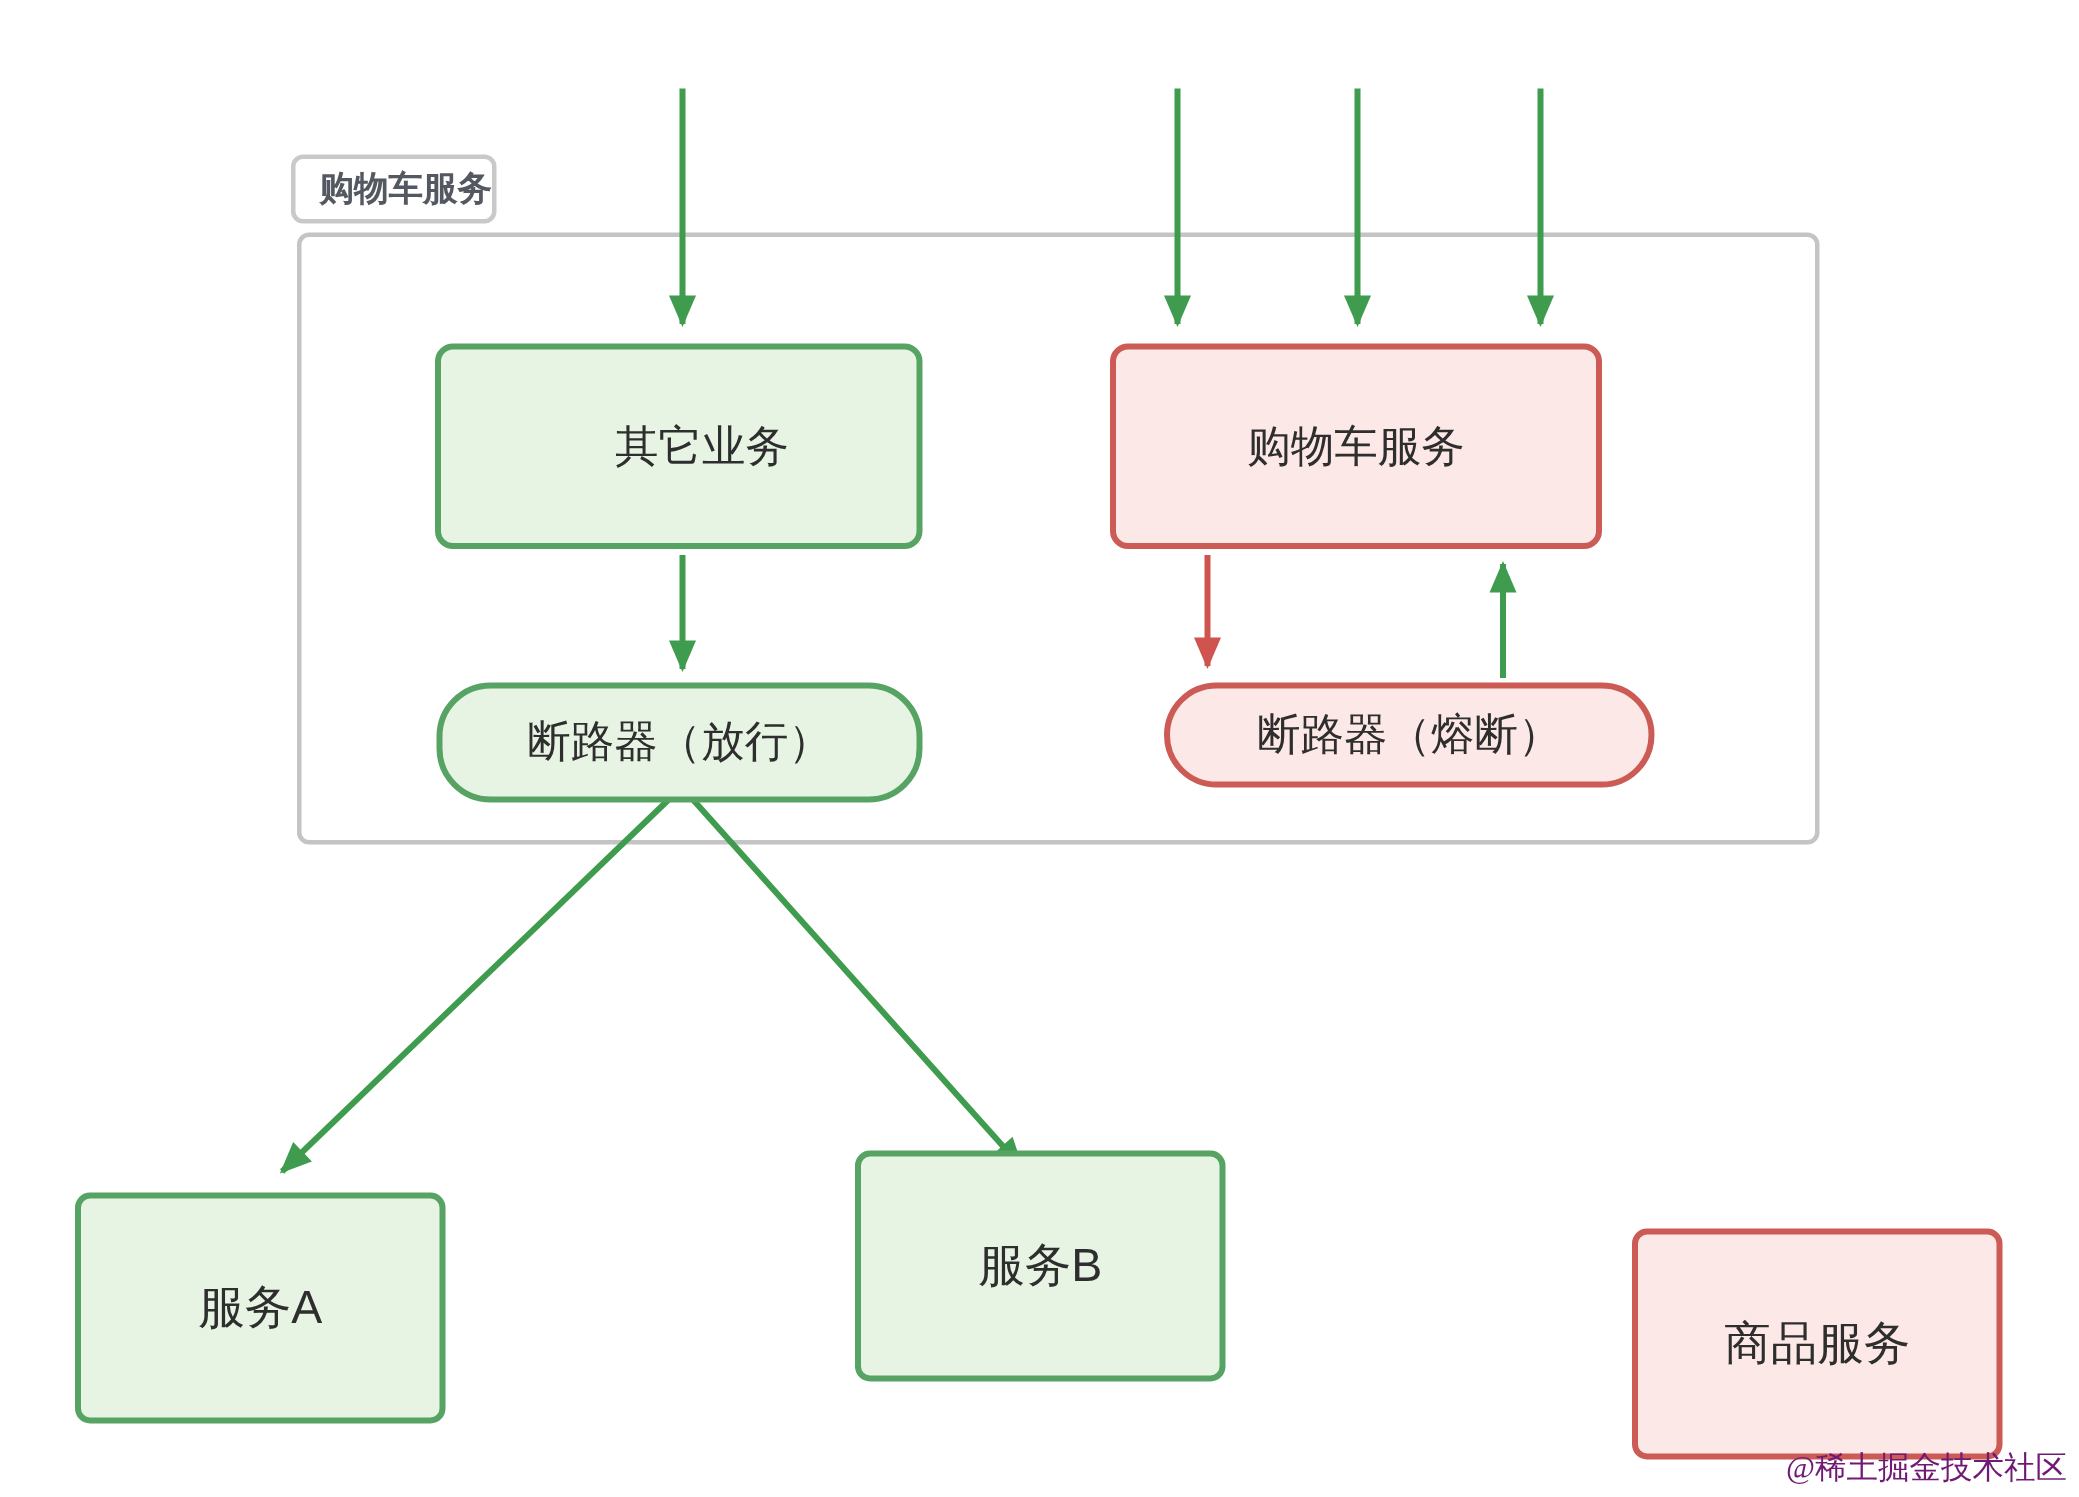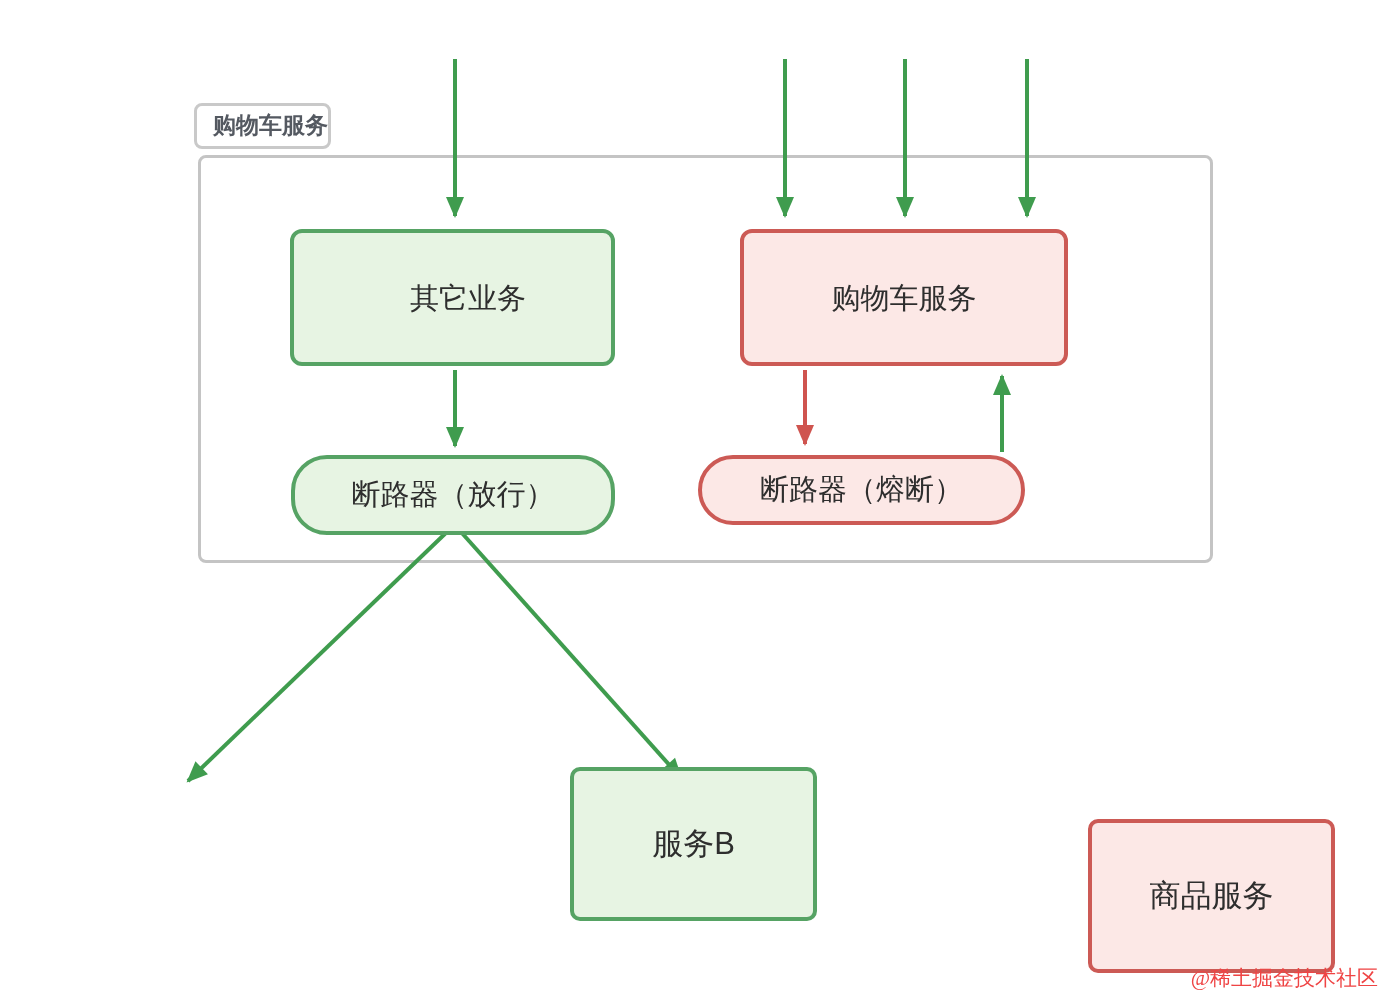--- a/index.html
+++ b/index.html
@@ -75,27 +75,27 @@
     color: #545961;
     z-index: 4;
     box-sizing: border-box;
   }
   .watermark {
     position: absolute;
     right: 8px;
     bottom: 6px;
     font-family: "Liberation Serif", "DejaVu Serif", serif;
     font-size: 21px;
-    color: #ef4444;
+    color: #701a75;
     z-index: 4;
   }
   .node-box-1 { left: 290px; top: 229px; width: 325px; height: 137px; padding-left: 31px; }
   .node-box-2 { left: 740px; top: 229px; width: 328px; height: 137px; }
   .node-pill-1 { left: 291px; top: 455px; width: 324px; height: 80px; }
-  .node-pill-2 { left: 698px; top: 455px; width: 327px; height: 70px; }
+  .node-pill-2 { left: 776px; top: 455px; width: 327px; height: 70px; }
   .node-svc-a  { left: 50px;  top: 795px; width: 247px; height: 154px; }
   .node-svc-b  { left: 570px; top: 767px; width: 247px; height: 154px; }
   .node-prod   { left: 1088px; top: 795px; width: 247px; height: 154px; margin-top: 24px; }
   .ag { stroke: #3f9c4e; stroke-width: 4; fill: none; }
   .ar { stroke: #cf544f; stroke-width: 4; fill: none; }
 </style>
 </head>
 <body>
 
 <div class="canvas">
@@ -138,20 +138,23 @@
   </div>
 
   <div class="node pill-node green-node node-pill-1">
     <span>断路器（放行）</span>
   </div>
 
   <div class="node pill-node red-node node-pill-2">
     <span>断路器（熔断）</span>
   </div>
 
+  <div class="node bottom-node green-node node-svc-a">
+    <span>服务A</span>
+  </div>
 
   <div class="node bottom-node green-node node-svc-b">
     <span>服务B</span>
   </div>
 
   <div class="node bottom-node red-node node-prod">
     <span>商品服务</span>
   </div>
 
   <div class="watermark">@稀土掘金技术社区</div>

